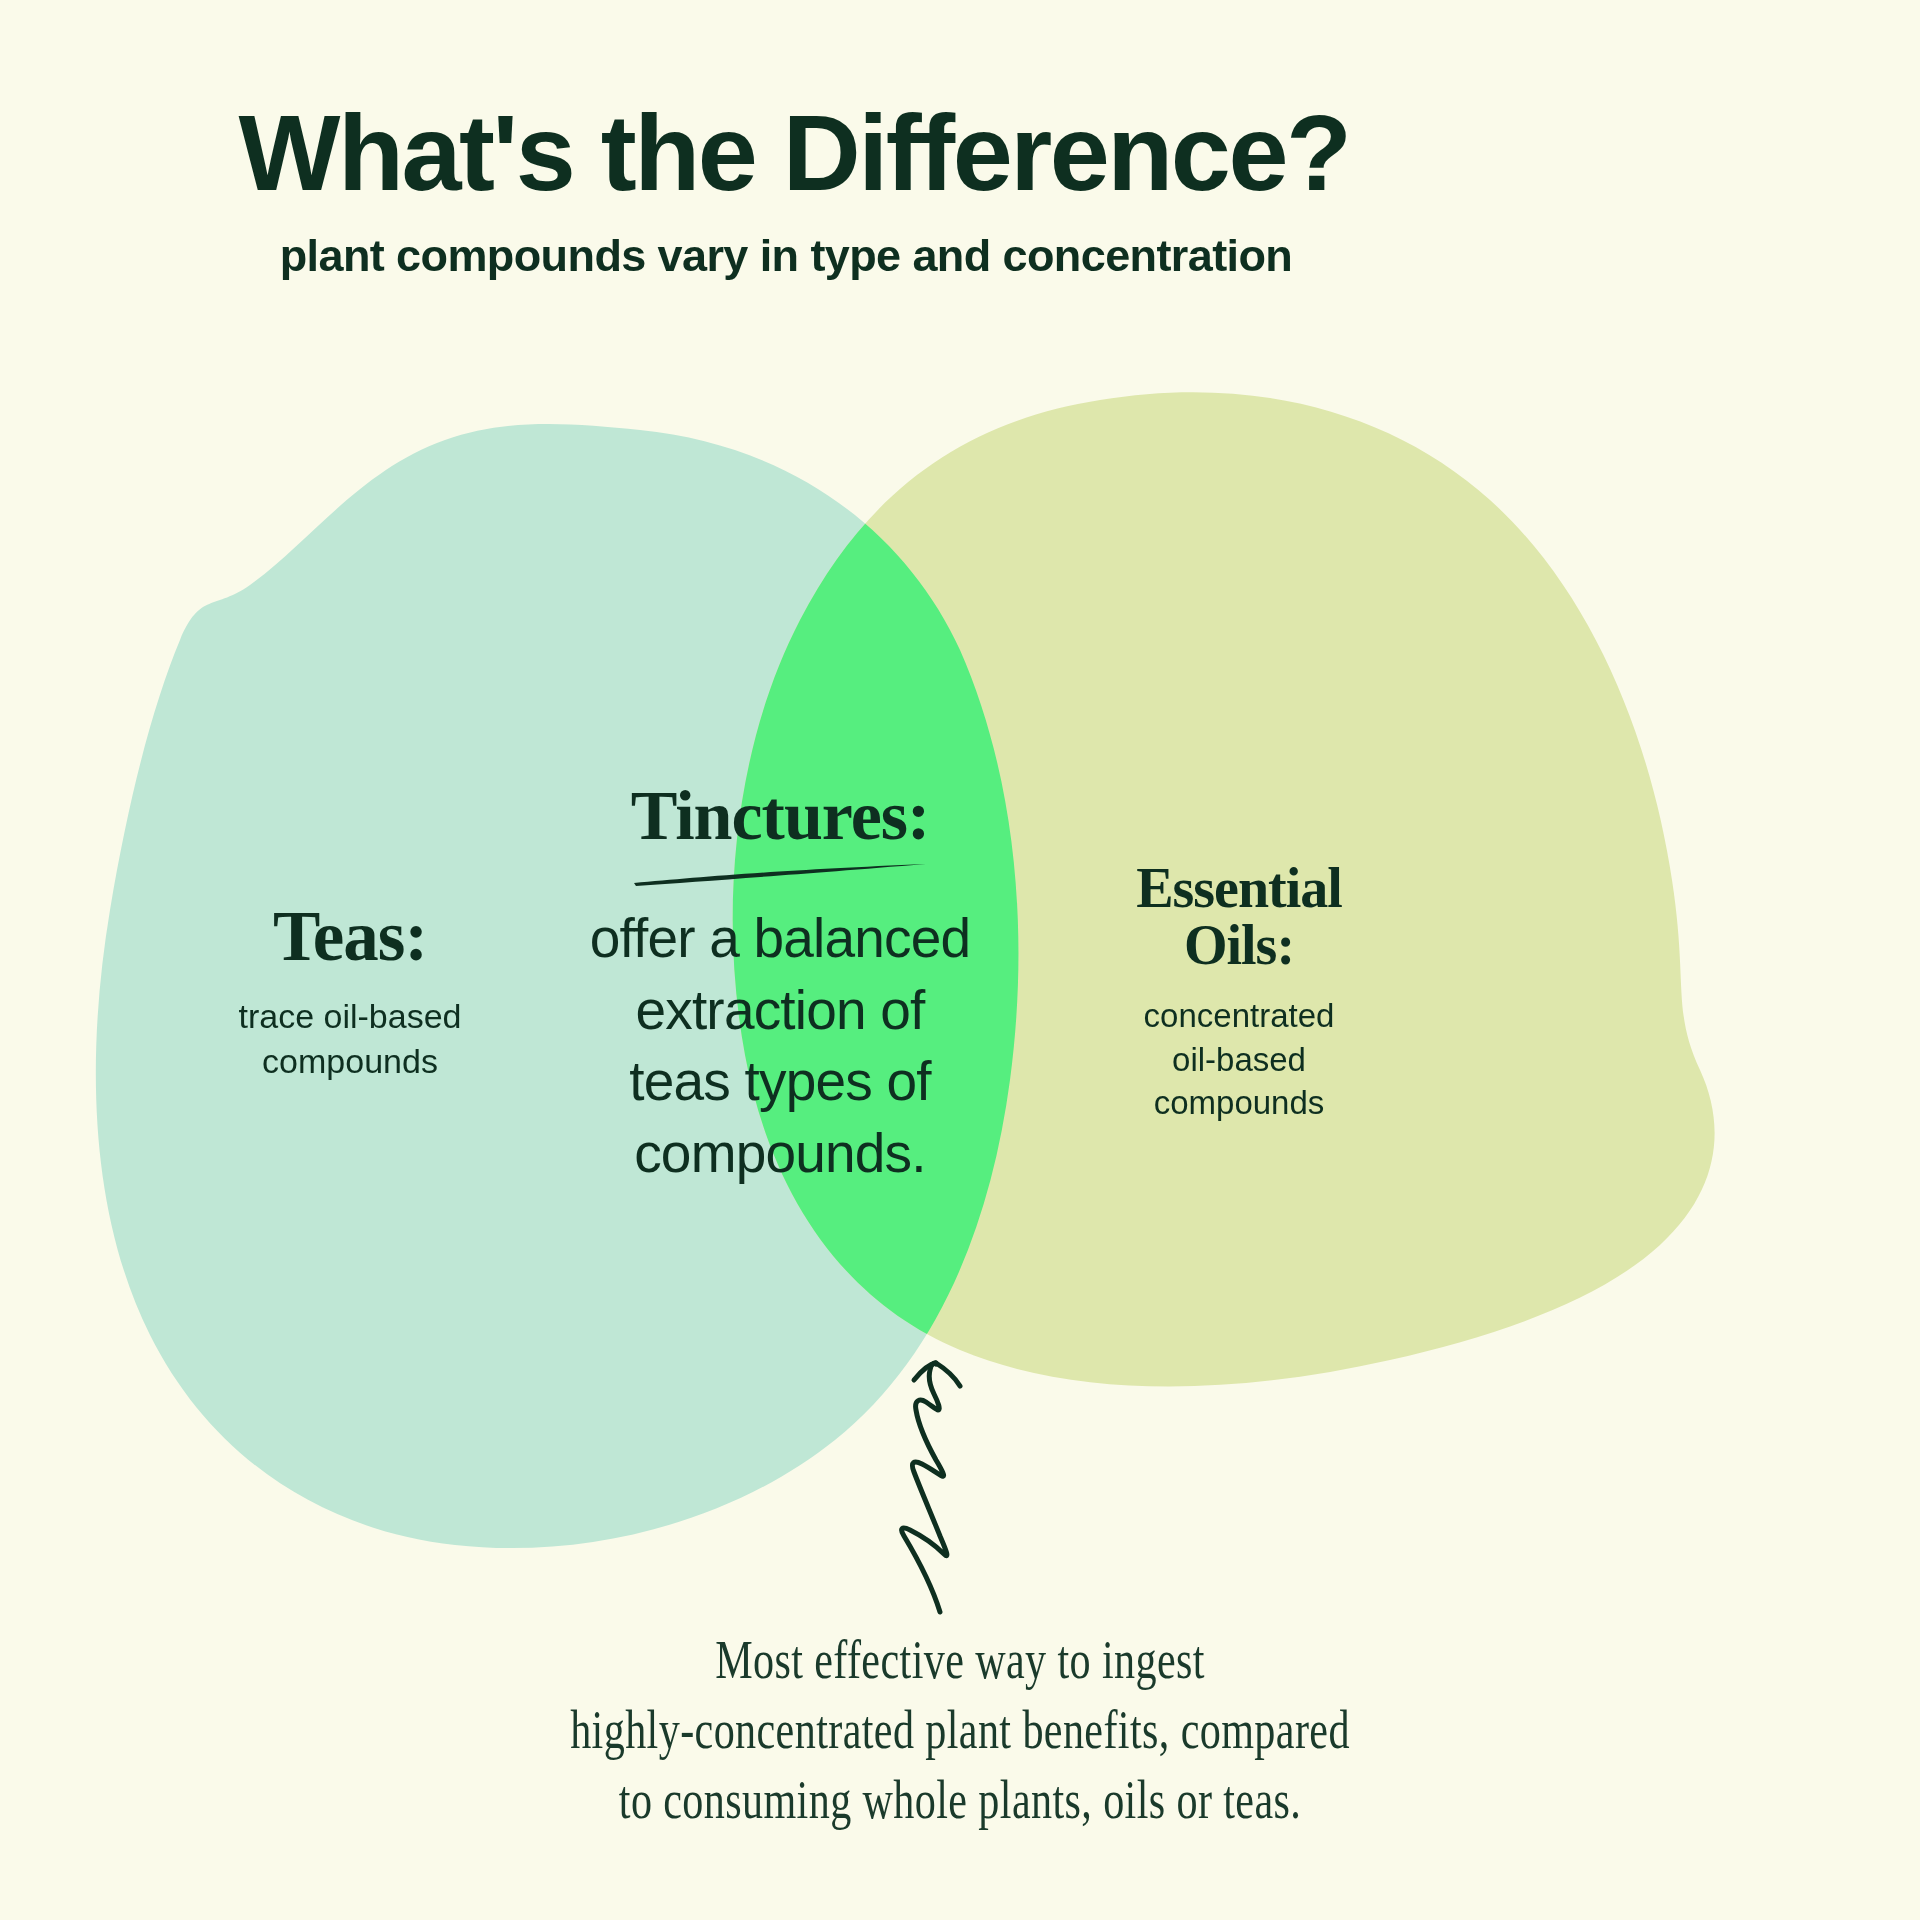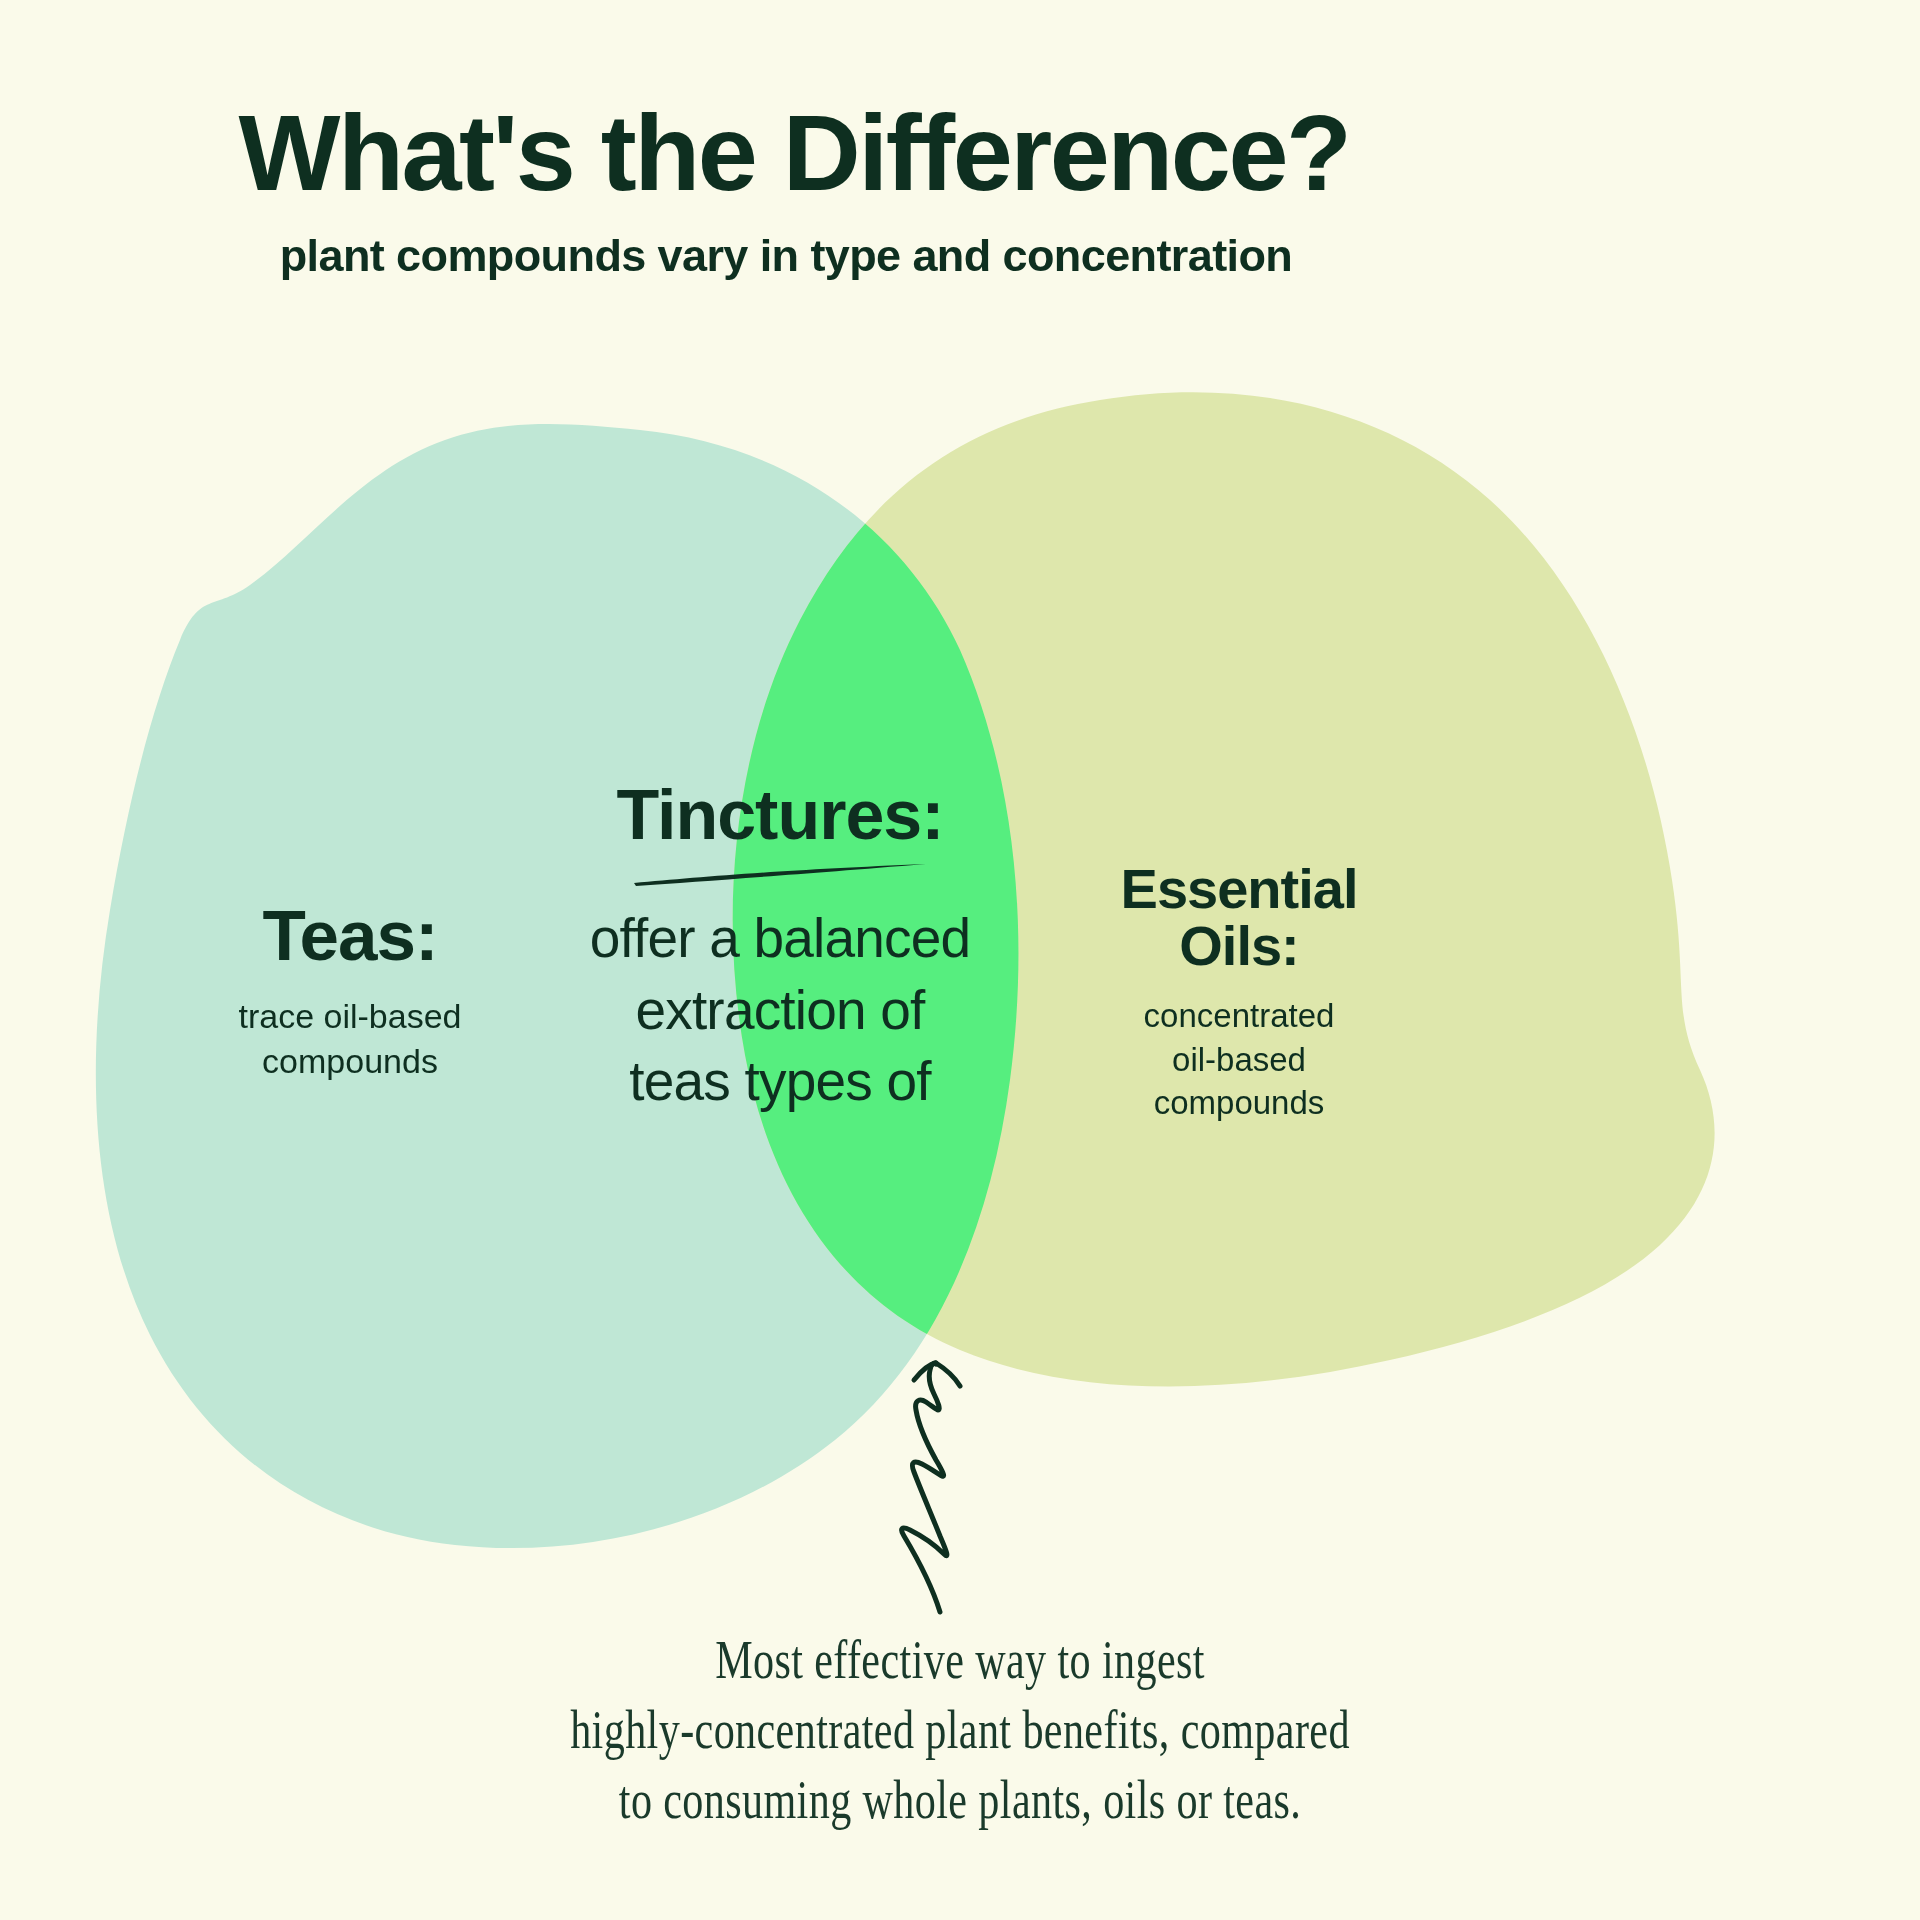--- a/index.html
+++ b/index.html
@@ -60,21 +60,21 @@
     display: block;
   }
 
   
   .blob-text {
     position: absolute;
     text-align: center;
     color: #0E2F20;
   }
   .blob-heading {
-    font-family: Liberation Sans, sans-serif;
+    font-family: Liberation Serif, serif;
     font-weight: 700;
     letter-spacing: -1px;
     line-height: 1.02;
   }
   .blob-body {
     font-family: "Liberation Sans", sans-serif;
     font-weight: 400;
     line-height: 1.32;
   }
 
@@ -208,20 +208,21 @@
 
     <div class="blob-text" id="tinctures-block">
       <div class="blob-heading">Tinctures:</div>
       <svg id="tinctures-swash" viewBox="0 0 300 26" xmlns="http://www.w3.org/2000/svg">
         <path d="M4 22 C 70 16, 150 9, 296 3 C 160 14, 78 20, 6 25 Z" fill="#0E2F20"></path>
       </svg>
       <div class="blob-body">
         <div>offer a balanced</div>
         <div>extraction of</div>
         <div>teas types of</div>
+        <div>compounds.</div>
       </div>
     </div>
 
     <div class="blob-text" id="oils-block">
       <div class="blob-heading">
         <div>Essential</div>
         <div>Oils:</div>
       </div>
       <div class="blob-body">
         <div>concentrated</div>

